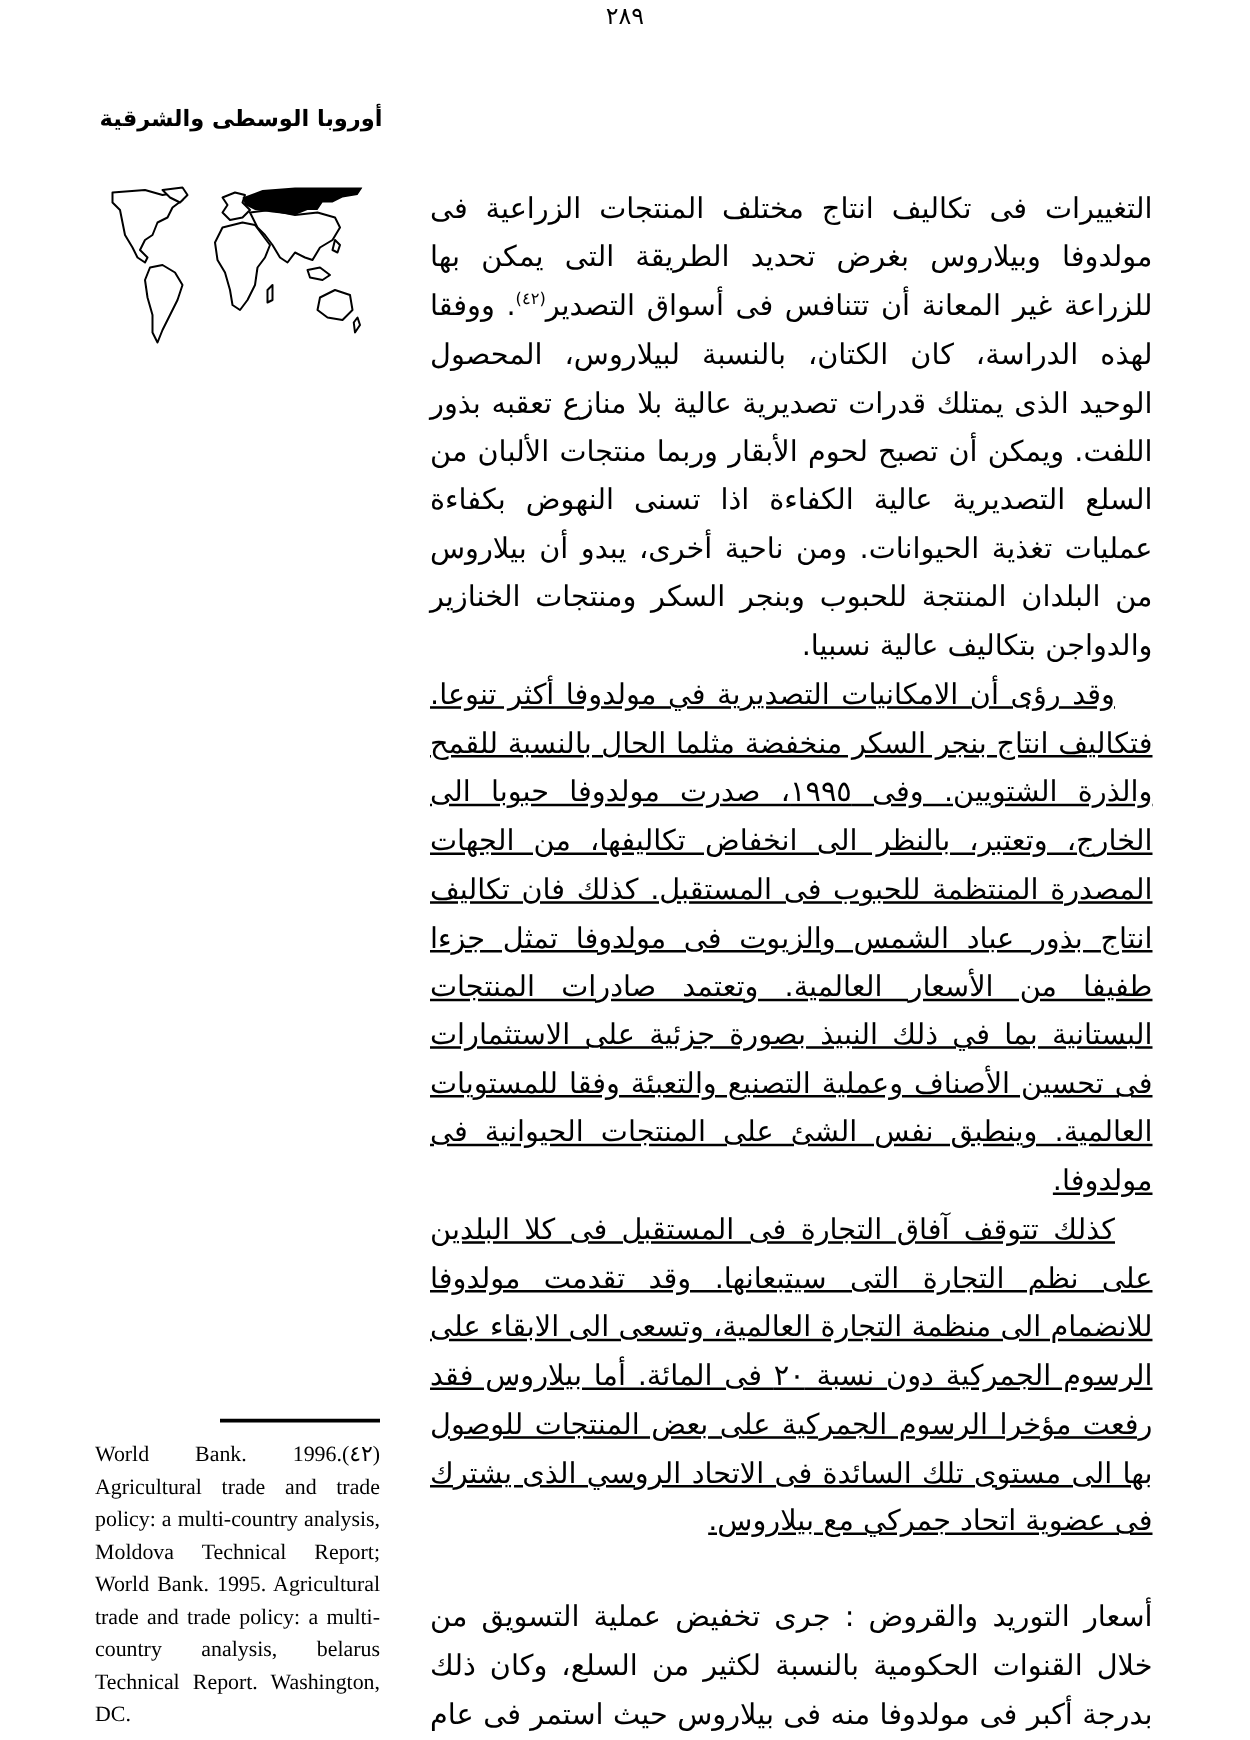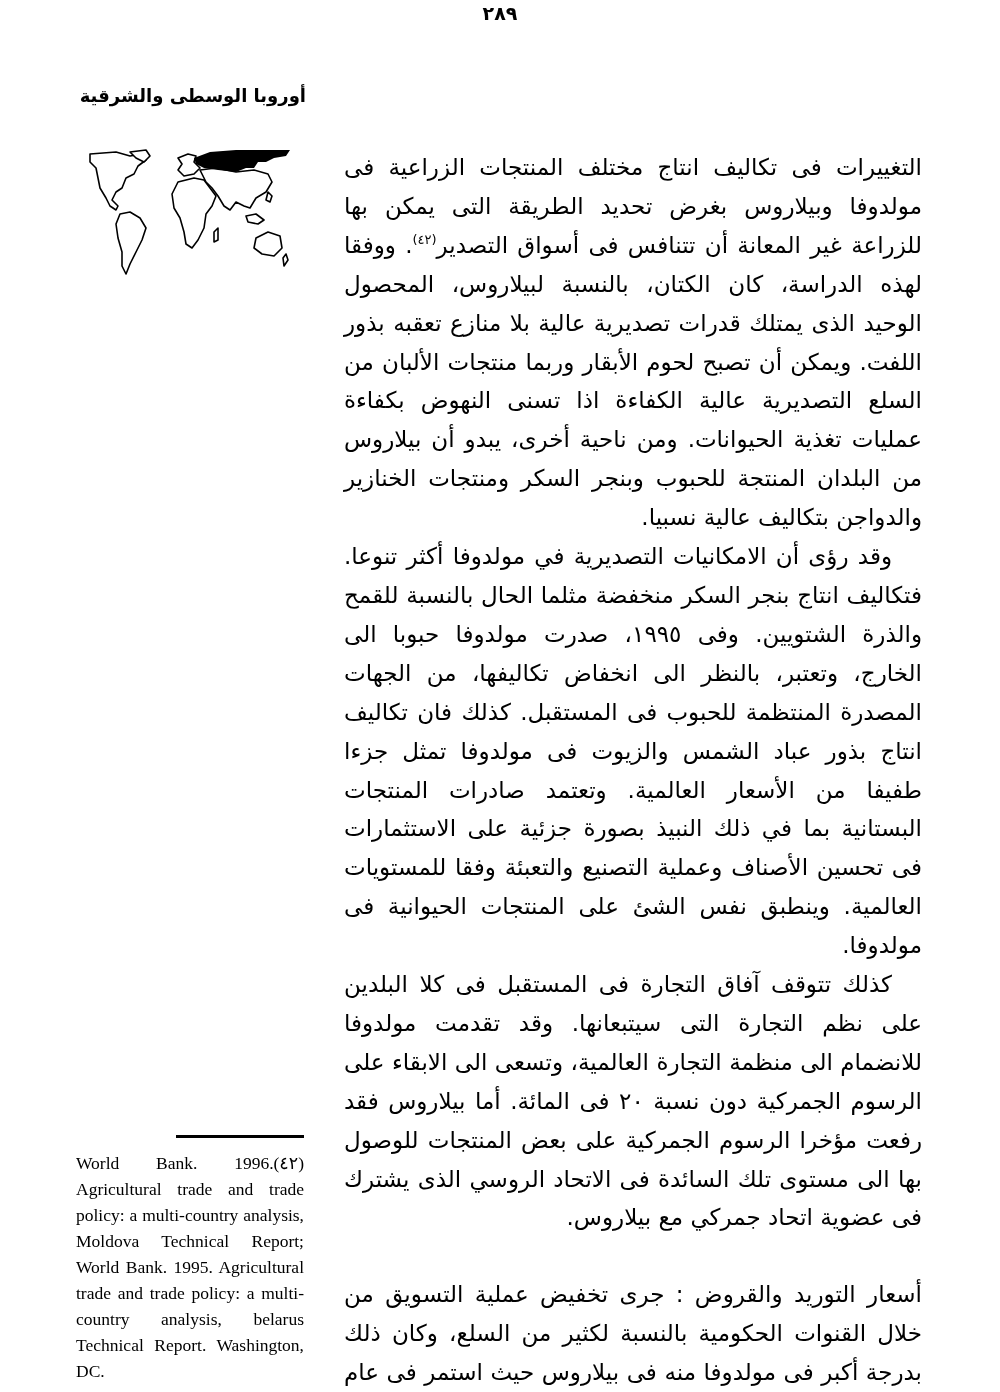--- a/index.html
+++ b/index.html
@@ -16,21 +16,21 @@
       font-family: "DejaVu Sans", sans-serif;
     }
     .page-number {
       position: absolute;
       top: 2px;
       left: 0;
       width: 1000px;
       text-align: center;
       font-size: 19px;
       line-height: 22px;
-      font-weight: bold;
+      font-weight: normal;
     }
     .running-head {
       position: absolute;
       top: 84px;
       left: 72px;
       width: 234px;
       direction: rtl;
       text-align: right;
       font-size: 18px;
       font-weight: bold;
@@ -52,20 +52,21 @@
       text-align: justify;
       text-align-last: right;
       font-size: 23px;
       line-height: 38.9px;
     }
     .main-text p {
       margin: 0;
     }
     .main-text .indent {
       text-indent: 30px;
+      text-decoration: underline;
     }
     .main-text .gap {
       height: 38px;
     }
     .section-heading {
       font-weight: normal;
     }
     .footnote-rule {
       position: absolute;
       left: 176px;

